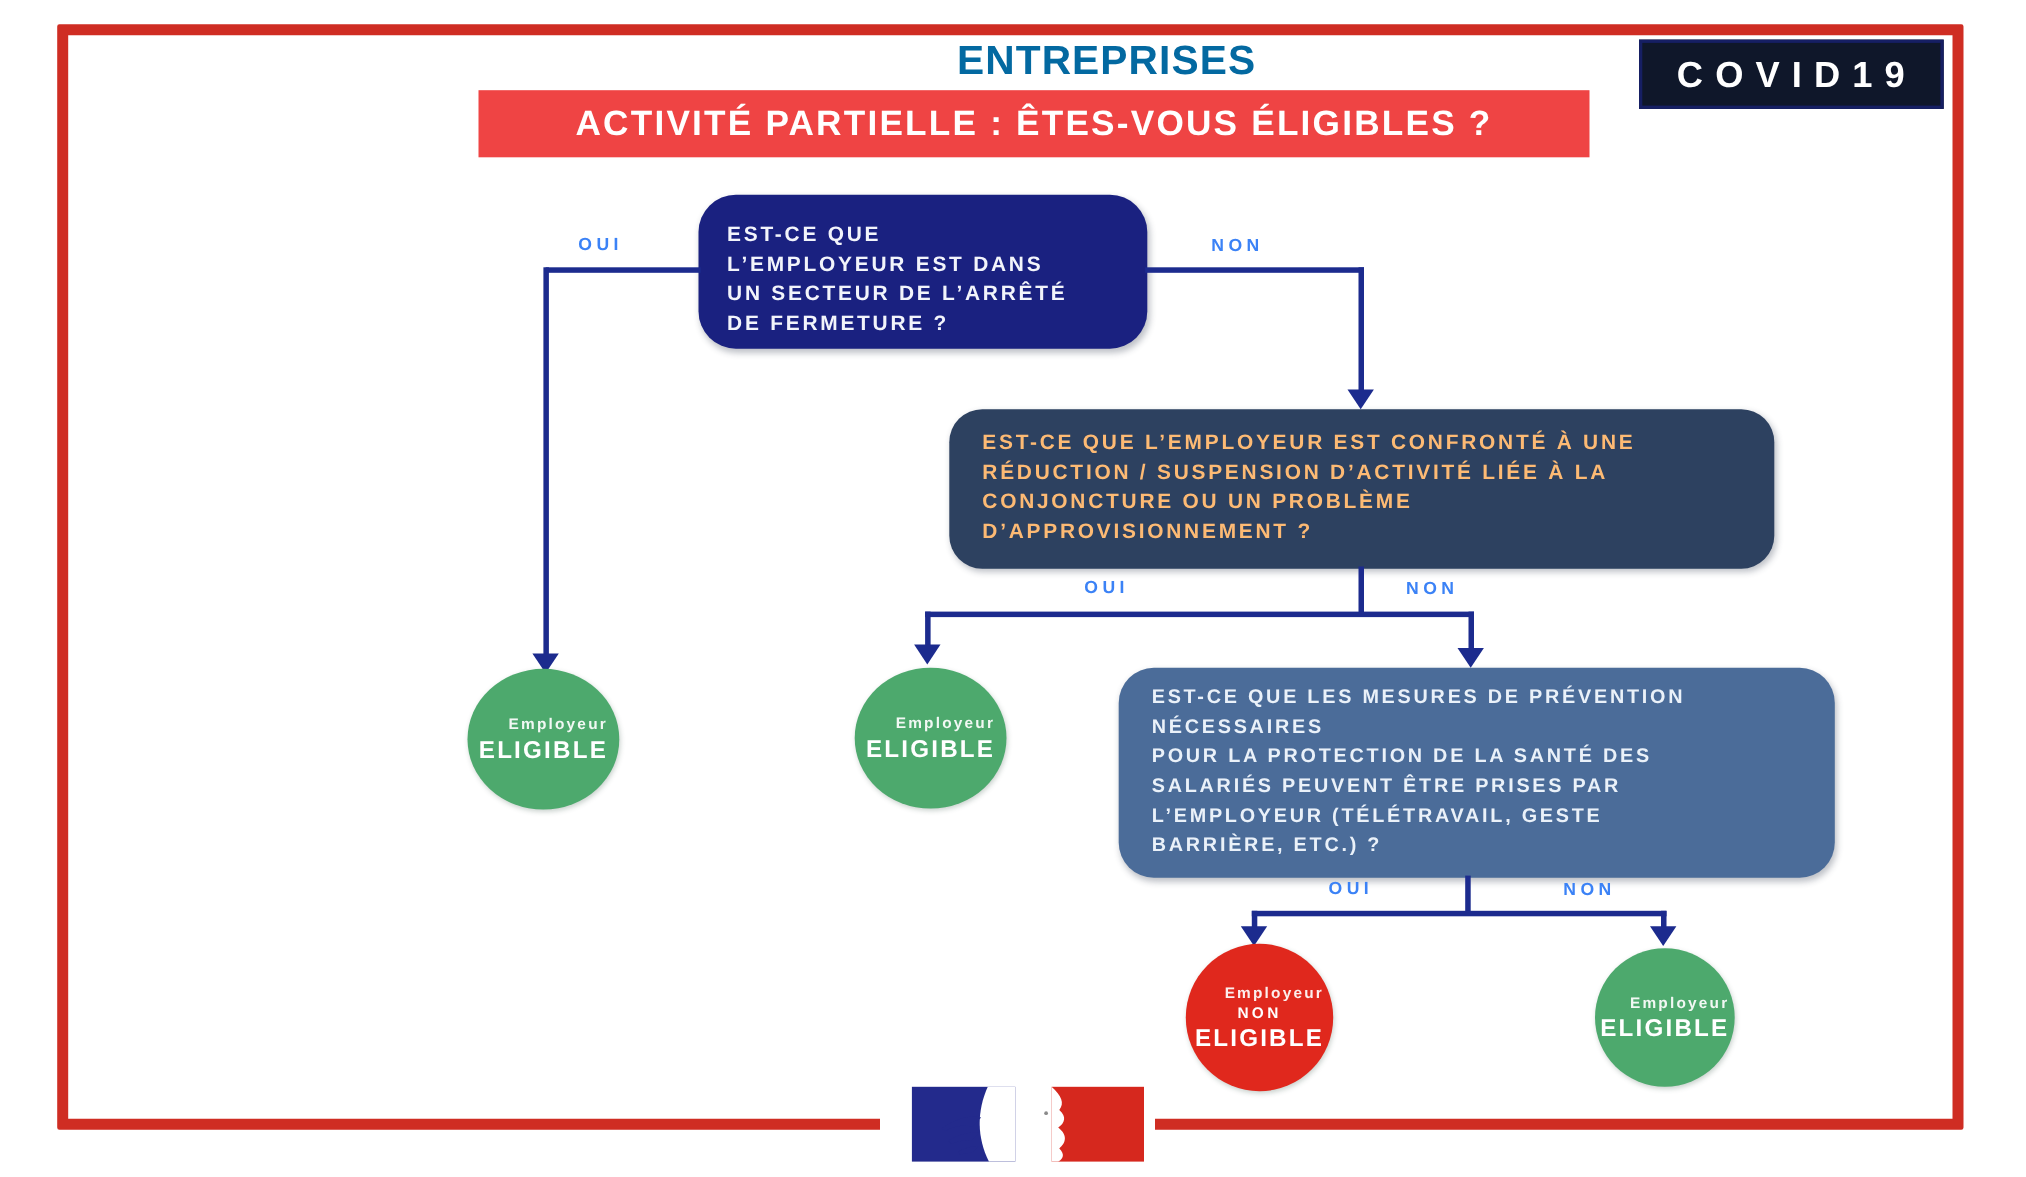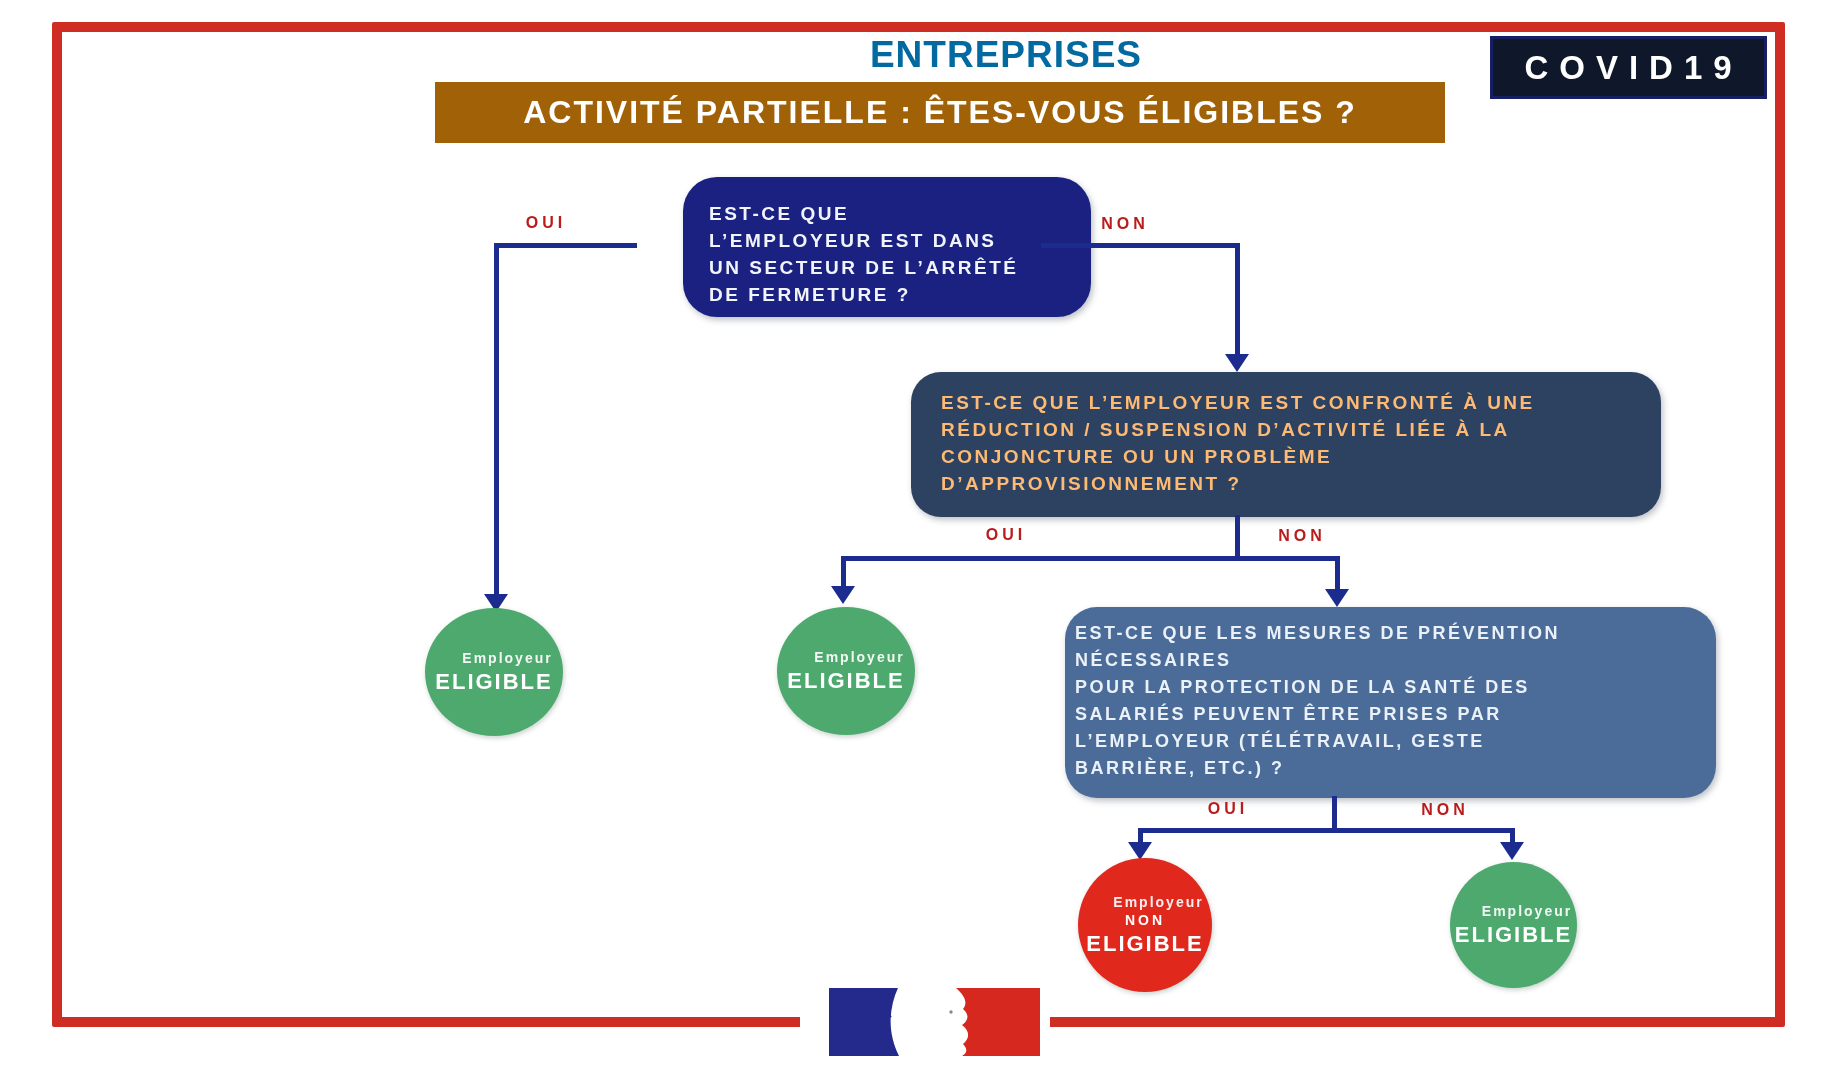--- a/index.html
+++ b/index.html
@@ -9,51 +9,50 @@
   }
   .frame{
     position:absolute;left:52px;top:22px;width:1733px;height:1005px;
     border:10px solid #cf2d23;box-sizing:border-box;border-radius:2px;
   }
   .page-title{
     position:absolute;left:846px;top:34px;width:320px;text-align:center;
     font-size:37px;letter-spacing:1px;color:#0369a1;
   }
   .banner{
-    position:absolute;left:435px;top:82px;width:1010px;height:61px;background:#a16207;
+    position:absolute;left:435px;top:82px;width:1010px;height:61px;background:#ef4444;
     display:flex;align-items:center;justify-content:center;
     color:#ffffff;font-size:32px;letter-spacing:2px;white-space:nowrap;
   }
   .badge{
     position:absolute;left:1490px;top:36px;width:277px;height:63px;
     background:#0f172a;border:3px solid #161f63;box-sizing:border-box;
     display:flex;align-items:center;justify-content:center;padding-left:10px;
     color:#ffffff;font-size:33px;letter-spacing:11px;
   }
   .qbox{
     position:absolute;box-sizing:border-box;color:#f2f4fb;
     box-shadow:2px 3px 6px rgba(40,50,70,0.30);
-    margin-left:48px;
   }
   .qtext{white-space:pre-line;display:block;}
   .q1{left:635px;top:177px;width:408px;height:140px;background:#1a2180;border-radius:34px;
       padding:23px 26px;font-size:19px;line-height:27px;letter-spacing:2.5px;}
   .q2{left:863px;top:372px;width:750px;height:145px;background:#2d4160;border-radius:30px;
       padding:17px 30px;font-size:19px;line-height:27px;letter-spacing:2.5px;color:#fdba74;}
   .q3{left:1017px;top:607px;width:651px;height:191px;background:#4b6c99;border-radius:32px;
-      padding:13px 10px;font-size:18px;line-height:27px;letter-spacing:2.5px;color:#eaf1f9;}
+      padding:13px 30px;font-size:18px;line-height:27px;letter-spacing:2.5px;color:#eaf1f9;}
   .cline{position:absolute;background:#1c2b8e;}
   .arr{
     position:absolute;width:0;height:0;
     border-left:12px solid transparent;border-right:12px solid transparent;
     border-top:18px solid #1c2b8e;
   }
   .blabel{
     position:absolute;width:90px;text-align:center;
-    font-size:16px;letter-spacing:4px;color:#b91c1c;white-space:nowrap;
+    font-size:16px;letter-spacing:4px;color:#3b82f6;white-space:nowrap;
   }
   .outcome{
     position:absolute;border-radius:50%;display:flex;flex-direction:column;
     align-items:center;justify-content:center;text-align:center;color:#ffffff;
     box-shadow:1px 2px 5px rgba(40,70,55,0.25);
   }
   .green{background:#4da96d;}
   .red{background:#e0281d;}
   .emp{font-size:14px;letter-spacing:2px;opacity:.92;padding-left:27px;}
   .elig{font-size:22px;letter-spacing:2px;margin-top:3px;}

